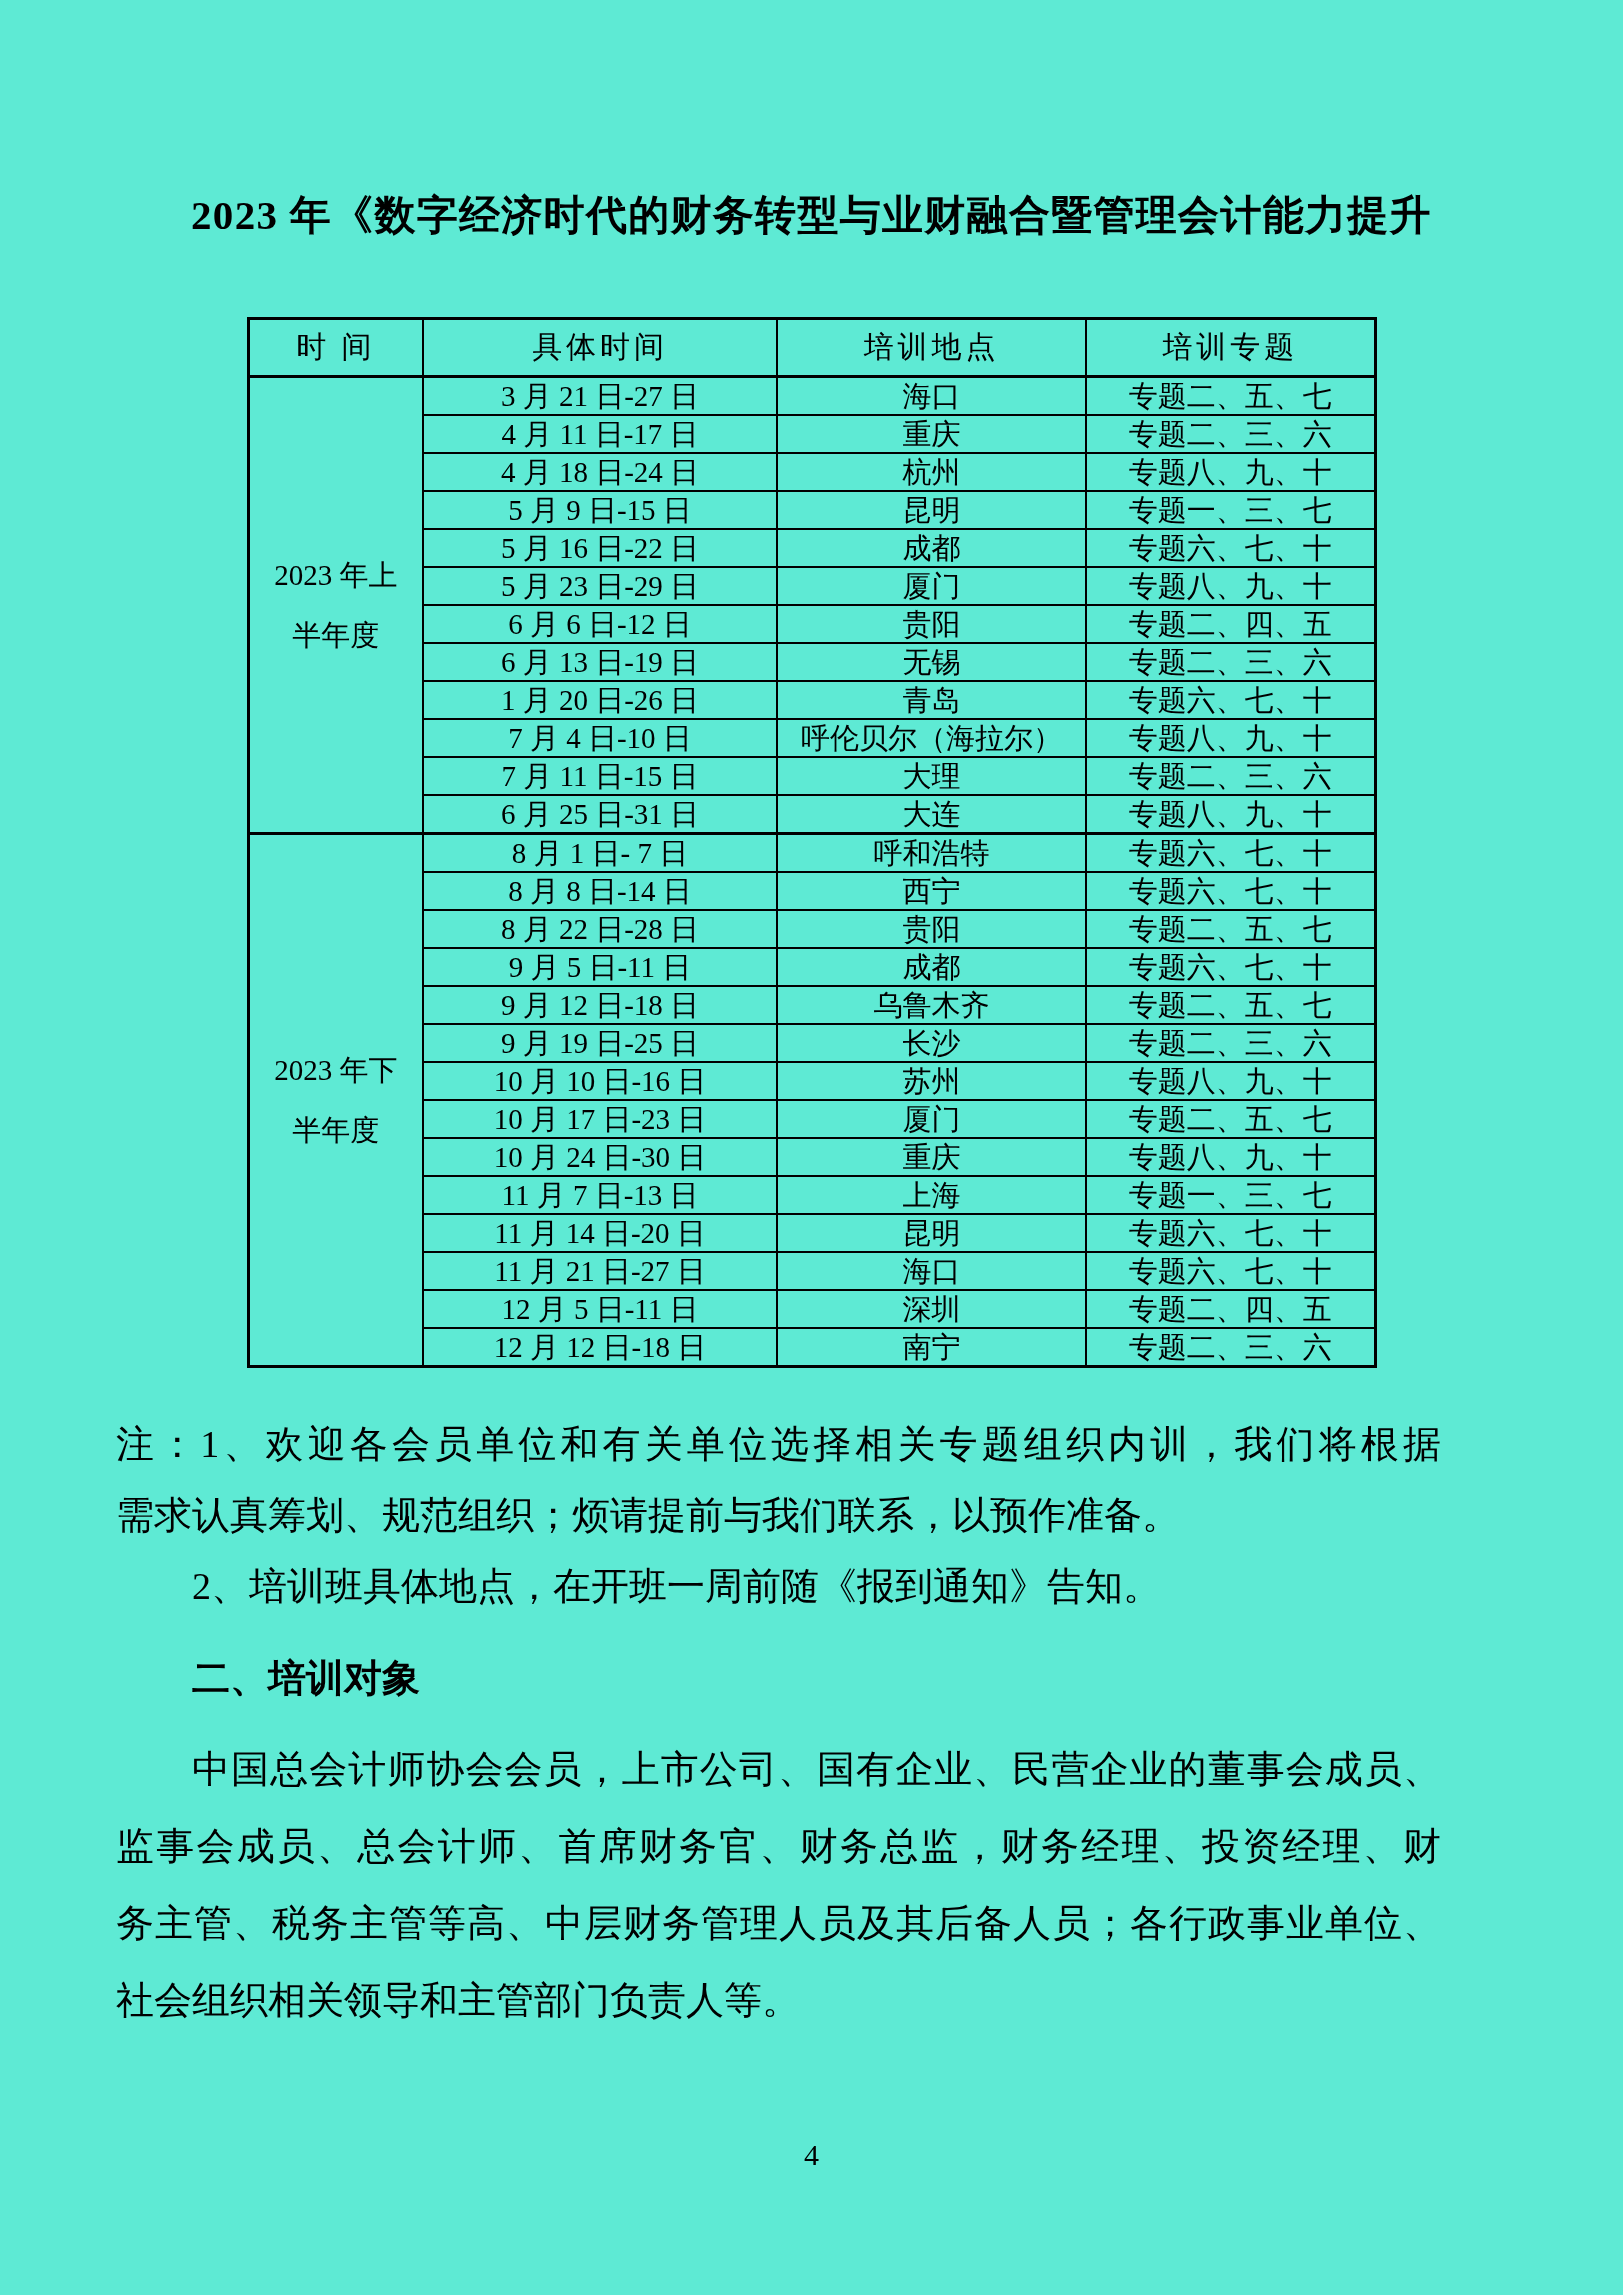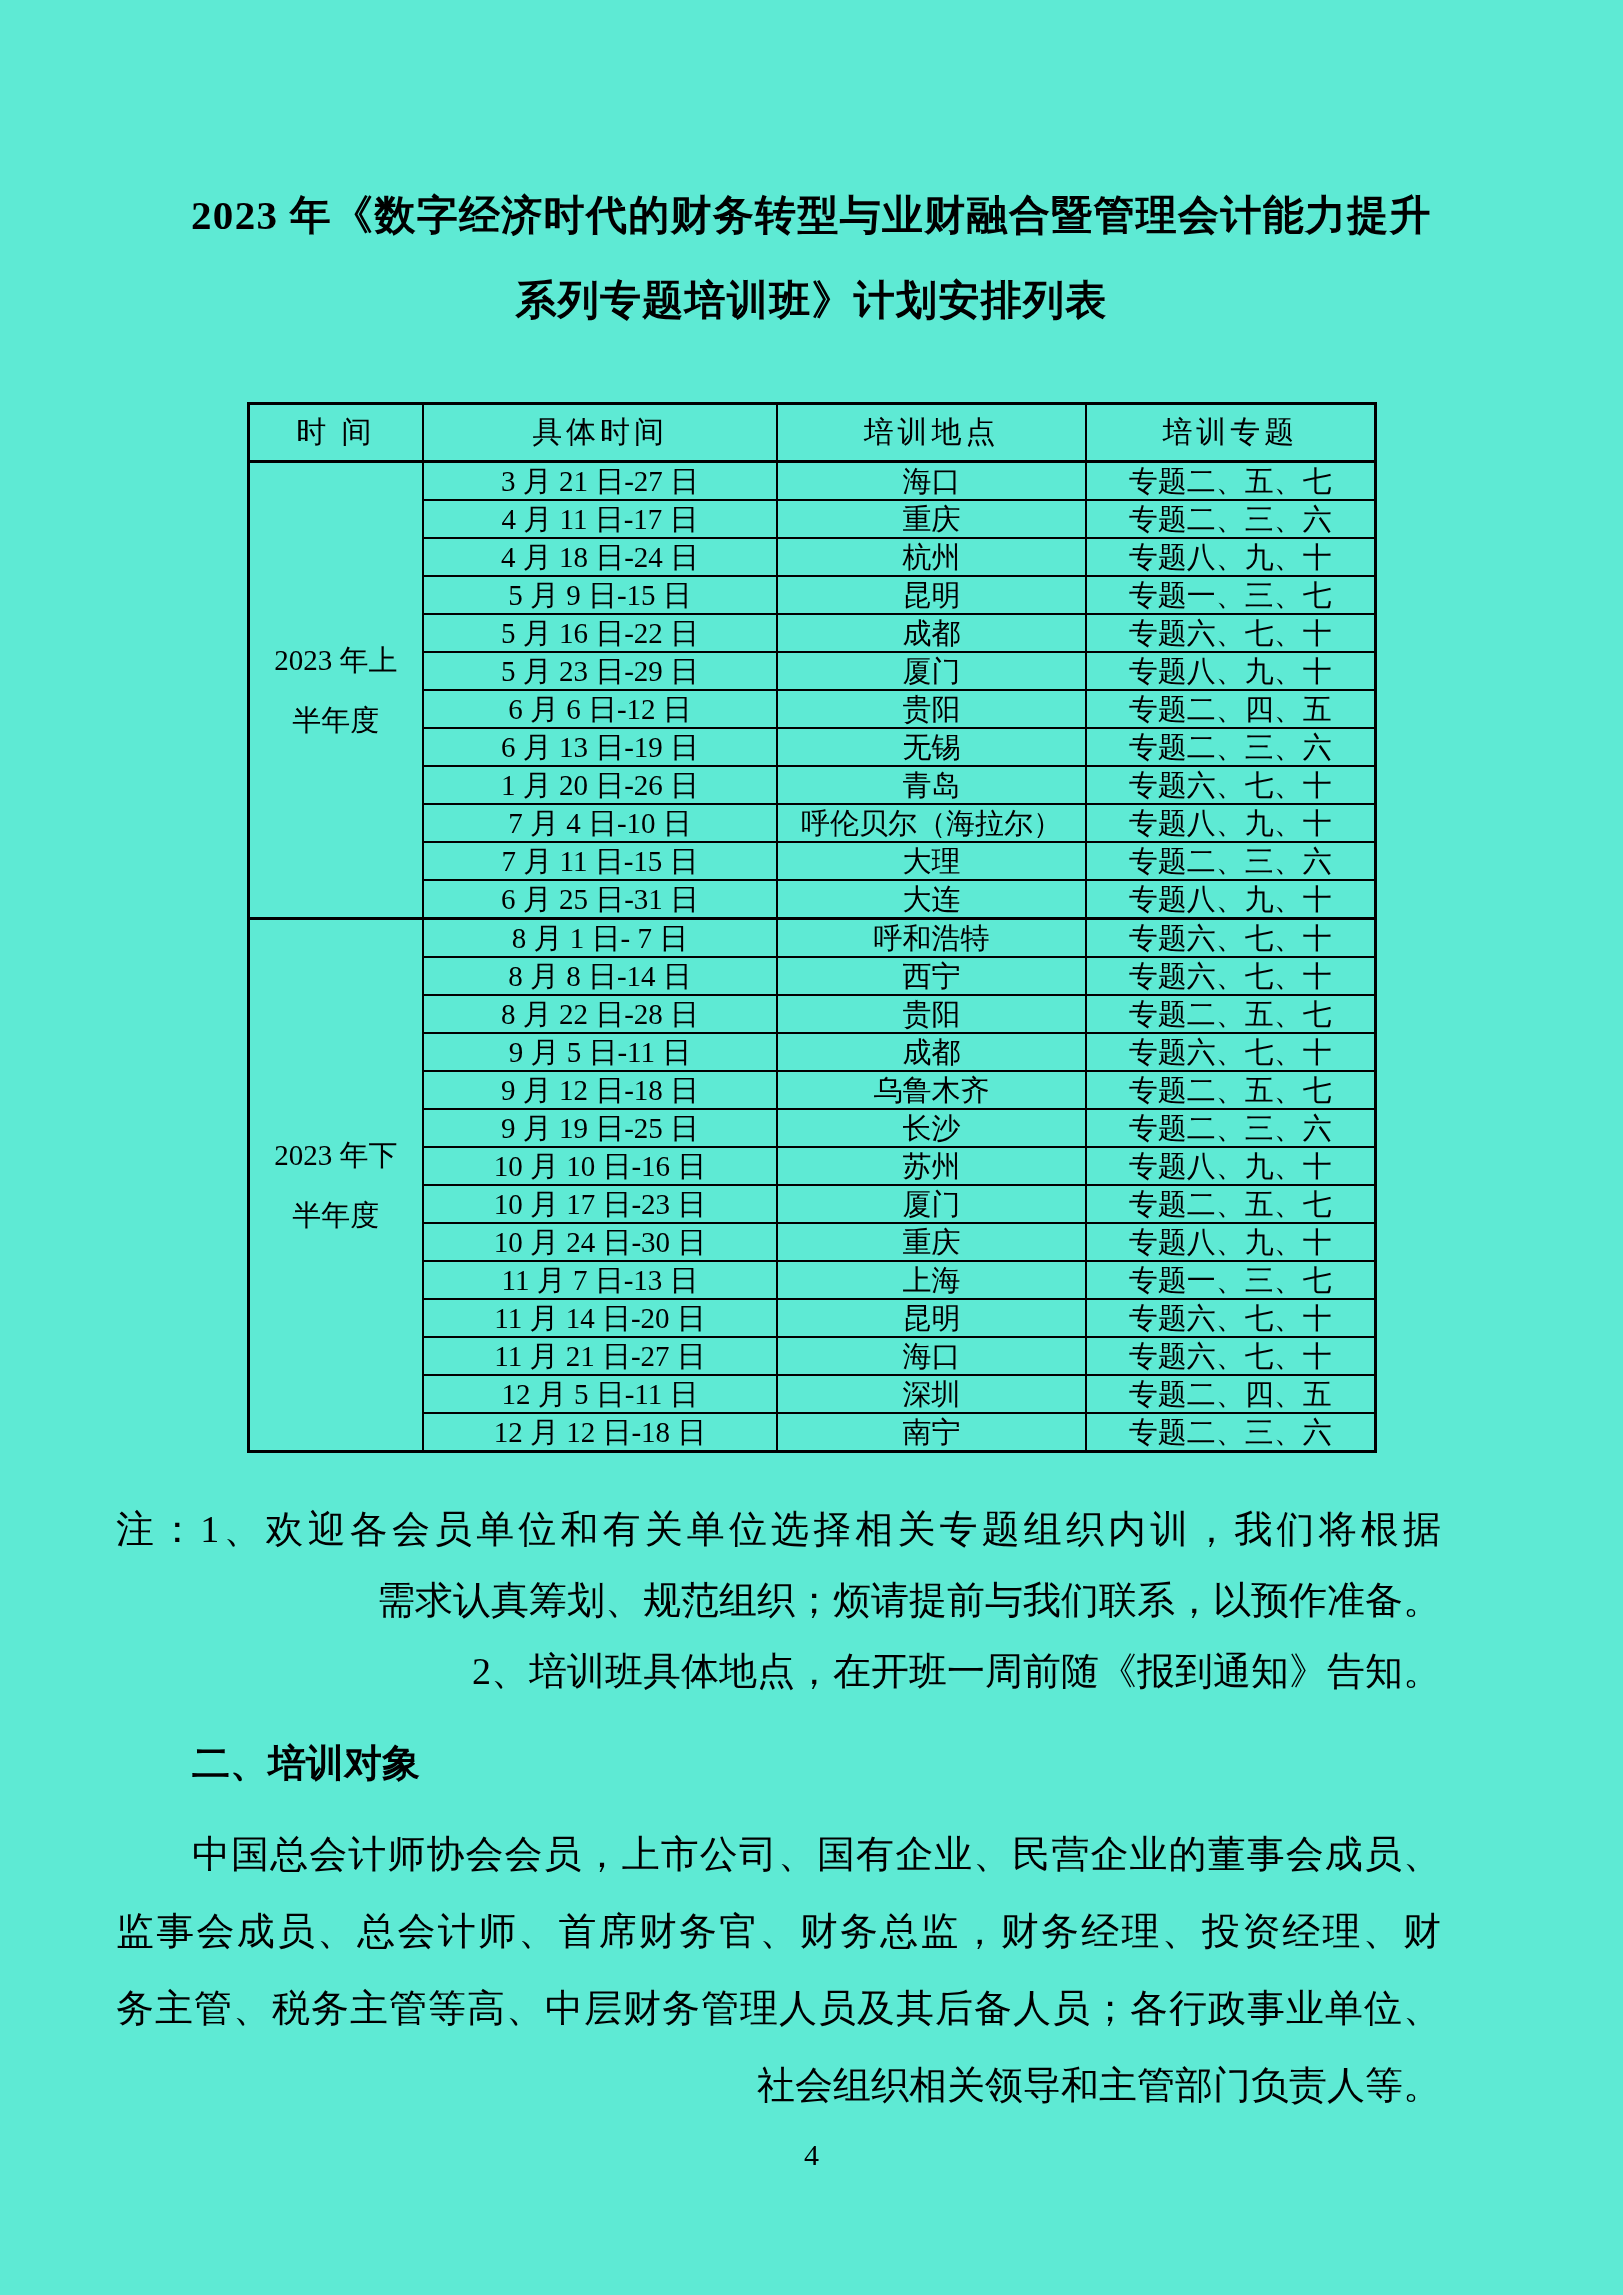--- a/index.html
+++ b/index.html
@@ -58,21 +58,21 @@
   td.period .pline { line-height: 60px; }
   tr.sec2-first td { border-top: 3.3px solid #000; }
 
   
   .textblock, .heading {
     margin-left: 116px;
     margin-right: 182px;
     font-size: 38px;
   }
   .notes-block { margin-top: 41px; }
-  .line { line-height: 71px; text-align: right; }
+  .line { line-height: 71px; }
   .para-block .line { line-height: 77px; }
   .stretch { text-align: justify; text-align-last: justify; }
   .indent2 { text-indent: 2em; }
   .heading {
     margin-top: 19.6px;
     font-weight: bold;
     font-size: 38px;
     line-height: 72px;
   }
   .para-block { margin-top: 17px; }
@@ -88,21 +88,20 @@
     line-height: 33px;
   }
 </style>
 </head>
 <body>
 
 <div class="page">
 
   <div class="title-block">
     <div class="title-line">2023 年《数字经济时代的财务转型与业财融合暨管理会计能力提升</div>
-    <div class="title-line">系列专题培训班》计划安排列表</div>
   </div>
 
   <table class="sched">
     <colgroup>
         <col class="w1">
         <col class="w2">
         <col class="w3">
         <col class="w4">
       </colgroup>
     <thead>

